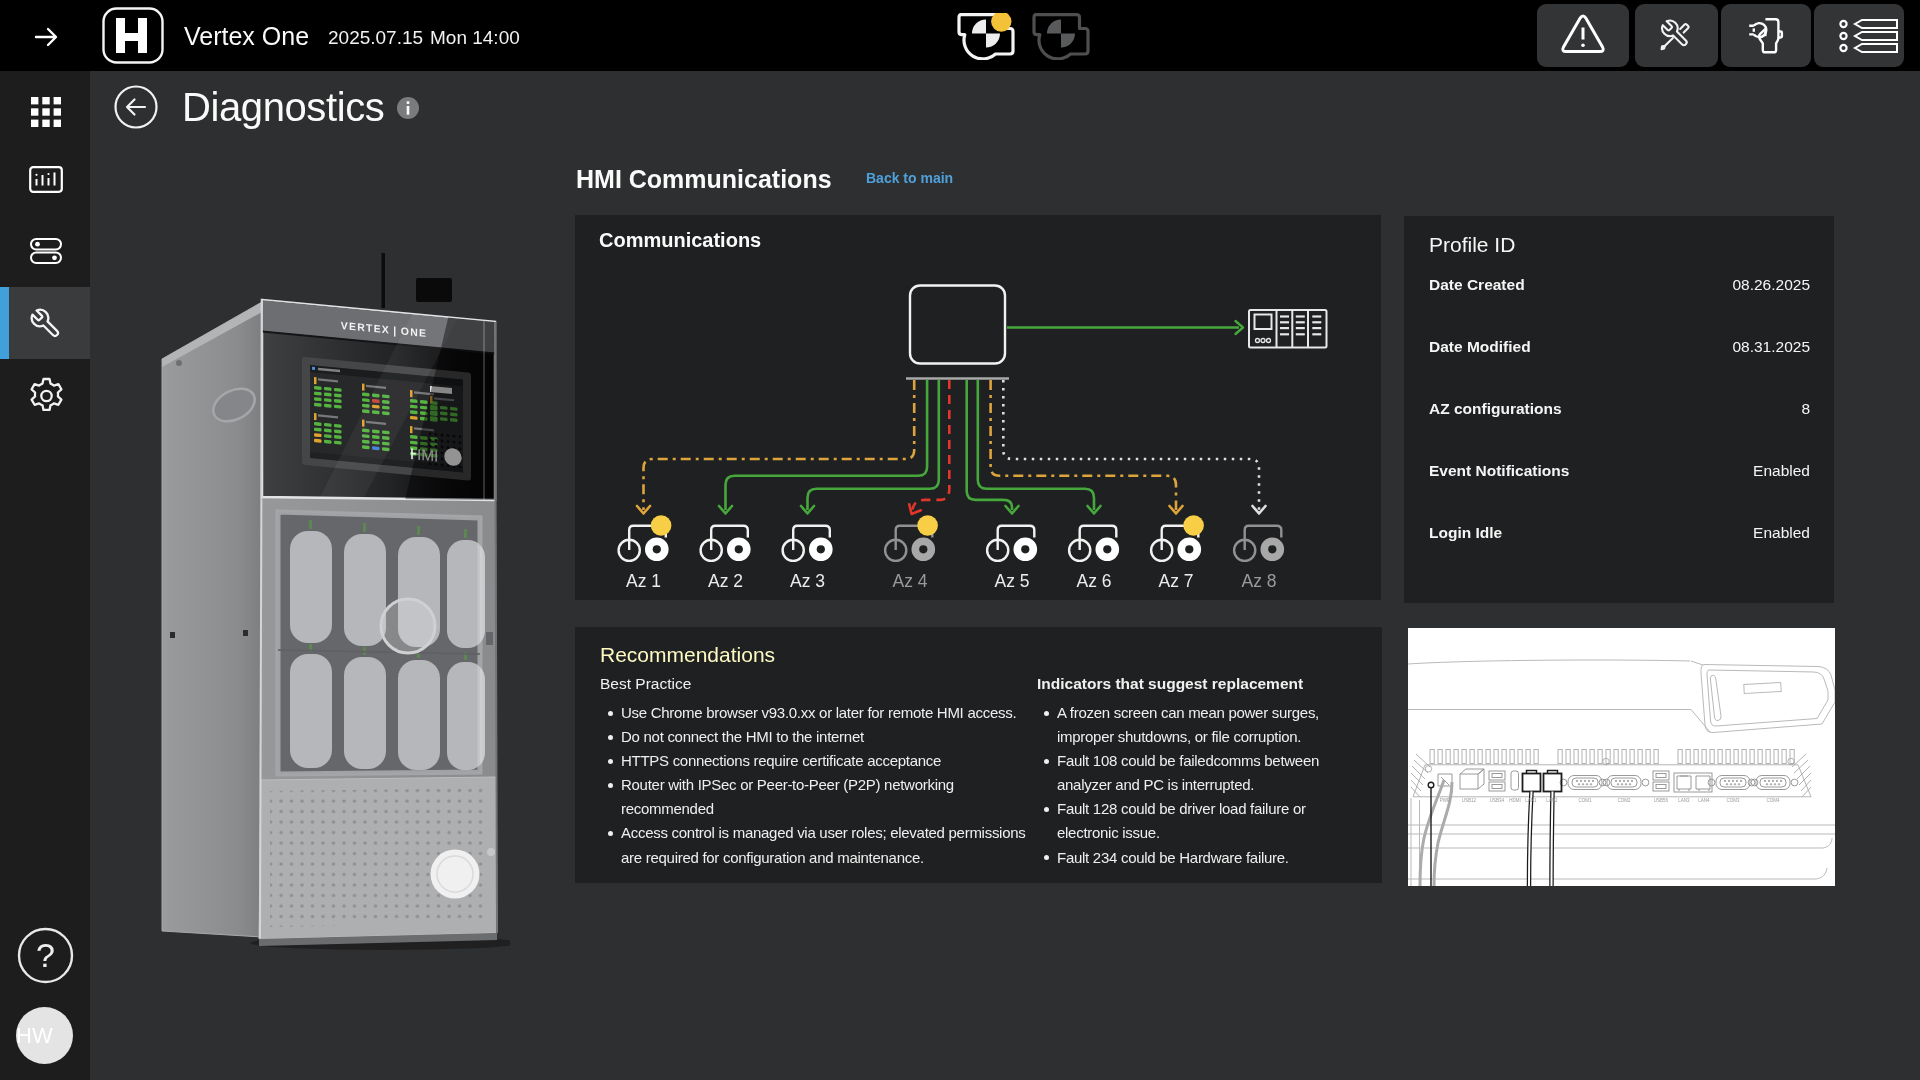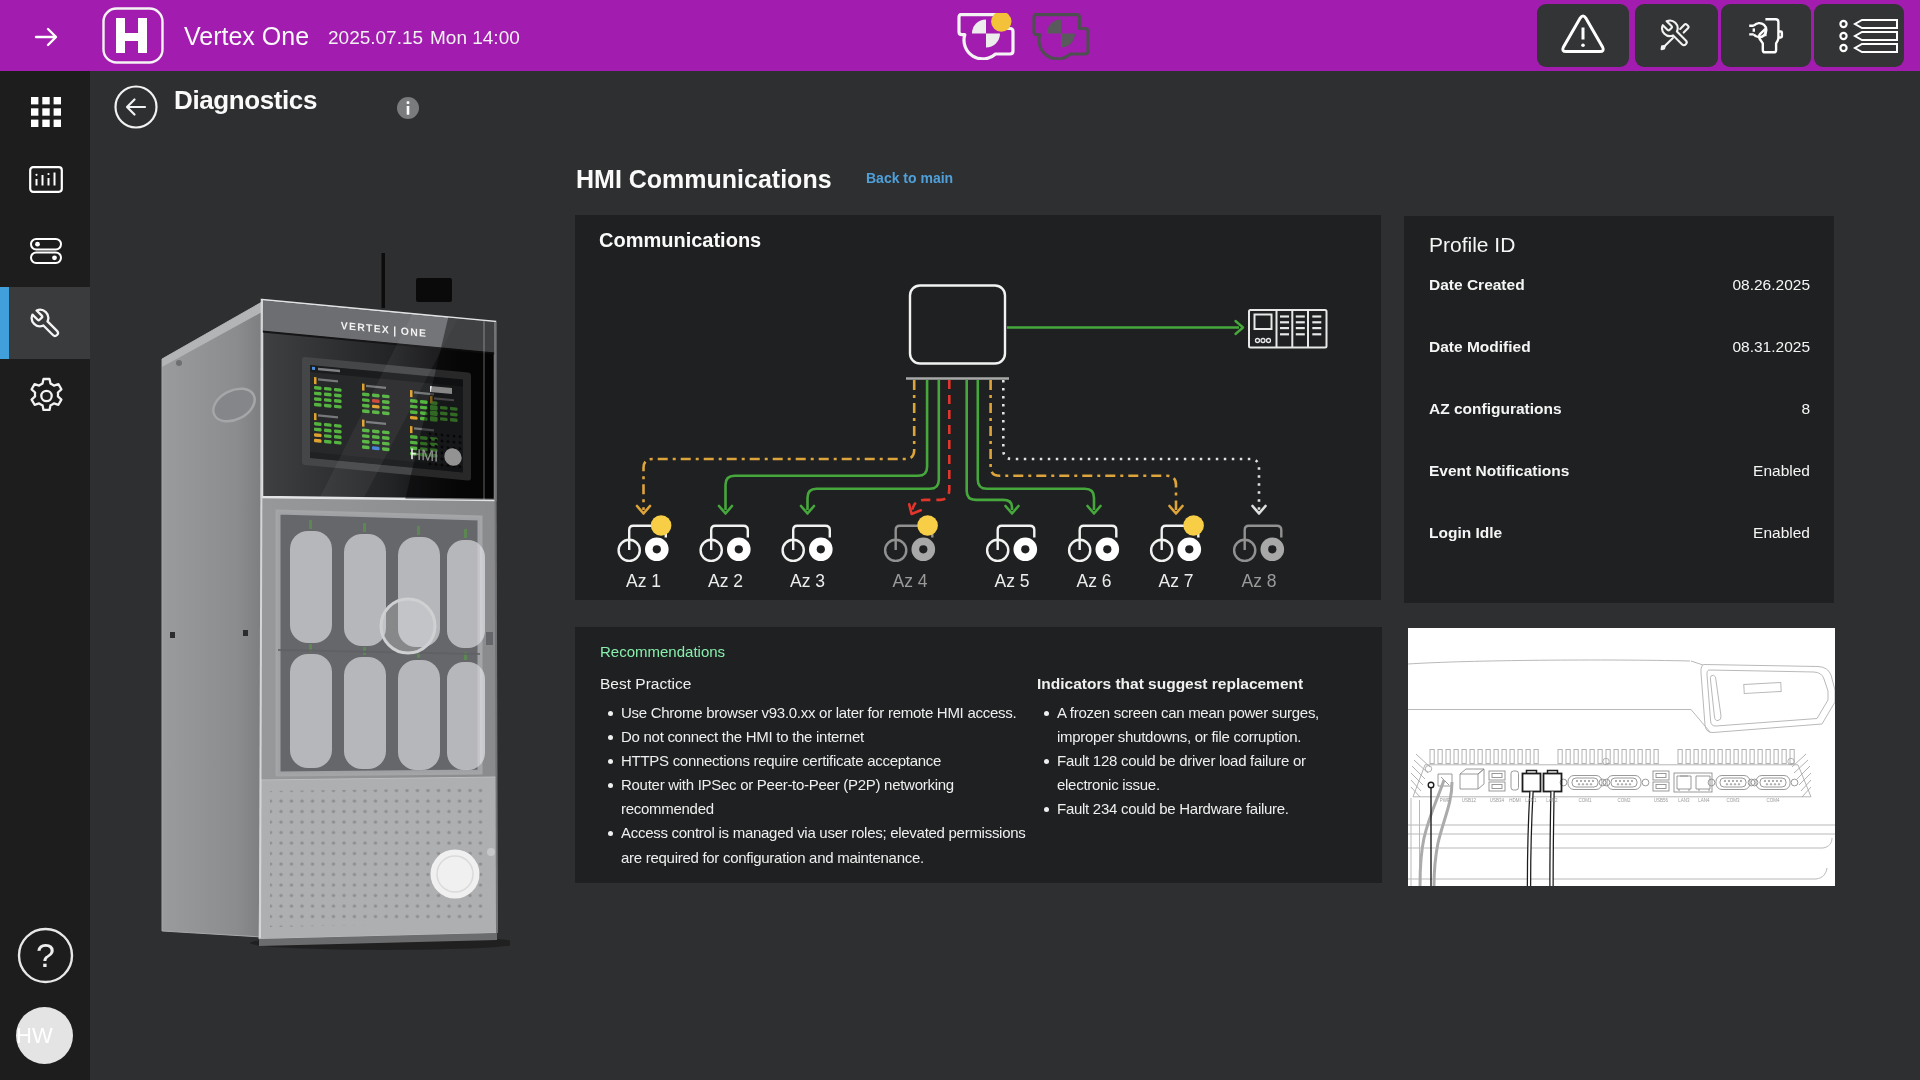--- a/index.html
+++ b/index.html
@@ -1,19 +1,19 @@
 <!DOCTYPE html>
 <html><head>
 <meta charset="utf-8">
 <style>
   * { margin:0; padding:0; box-sizing:border-box; }
   html,body { width:1920px; height:1080px; overflow:hidden; background:#2e2f30;
     font-family:"Liberation Sans", sans-serif; }
   .abs { position:absolute; }
-  #topbar { position:absolute; left:0; top:0; width:1920px; height:71px; background:#a21caf; }
+  #topbar { position:absolute; left:0; top:0; width:1920px; height:71px; background:#000000; }
   #sidebar { position:absolute; left:0; top:71px; width:90px; height:1009px; background:#1d1d1e; }
   #content { position:absolute; left:90px; top:71px; width:1830px; height:1009px; background:#2e2f30; }
   .panel { position:absolute; background:#1f2021; }
   .wt { color:#fafafa; }
   .bl { position:relative; padding-left:0; }
   .bl::before { content:""; position:absolute; left:-13px; top:9.5px; width:5px; height:5px; border-radius:50%; background:#efefef; }
 </style>
 </head>
 <body>
 
@@ -133,21 +133,21 @@
   <div class="abs" style="left:16px; top:936px; width:57px; height:57px; border-radius:50%; background:#e4e4e4;"></div>
   <div class="abs" style="left:16px; top:952px; width:47px; text-align:left; font-size:22px; color:#ffffff;">HW</div>
 </div>
 
 <div id="content">
 
   <svg class="abs" style="left:24px; top:14px;" width="44" height="44" viewBox="0 0 44 44">
     <circle cx="22" cy="22" r="20.5" fill="none" stroke="#f2f2f2" stroke-width="2.2"></circle>
     <path d="M31 22 H 13 M20.5 14.5 L13 22 L20.5 29.5" stroke="#f2f2f2" stroke-width="2.2" fill="none" stroke-linecap="round" stroke-linejoin="round"></path>
   </svg>
-  <div class="abs wt" style="left:84px; top:14px; font-size:26px; letter-spacing:-0.4px; font-weight:700;">Diagnostics</div>
+  <div class="abs wt" style="left:92px; top:14px; font-size:40px; letter-spacing:-0.4px; font-weight:400;">Diagnostics</div>
   <svg class="abs" style="left:307px; top:26px;" width="22" height="22" viewBox="0 0 22 22">
     <circle cx="11" cy="11" r="11" fill="#7a7b7c"></circle>
     <rect x="9.7" y="4.3" width="2.6" height="2.6" fill="#fff"></rect>
     <rect x="9.7" y="9" width="2.6" height="8.7" fill="#fff"></rect>
   </svg>
 
   <svg class="abs" style="left:60px; top:179px;" width="360" height="700" viewBox="0 0 360 700">
     <defs>
       <linearGradient id="gSide" x1="0" y1="0" x2="1" y2="0">
         <stop offset="0" stop-color="#9a9b9d"></stop>
@@ -418,32 +418,33 @@
     <div style="position:relative; height:62px;">
         <span style="position:absolute; left:0; top:0; font-size:15.5px; font-weight:700;">Event Notifications</span>
         <span style="position:absolute; right:0; top:0; font-size:15.5px;">Enabled</span>
       </div>
     <div style="position:relative; height:62px;">
         <span style="position:absolute; left:0; top:0; font-size:15.5px; font-weight:700;">Login Idle</span>
         <span style="position:absolute; right:0; top:0; font-size:15.5px;">Enabled</span>
       </div>
   </div>
 
-  <div class="abs" style="left:510px; top:572px; font-size:15px; color:#86efac;">Recommendations</div>
+  <div class="abs" style="left:510px; top:572px; font-size:21px; color:#fef9c3;">Recommendations</div>
   <div class="abs" style="left:510px; top:604px; font-size:15.5px; font-weight:400; color:#f0f0f0;">Best Practice</div>
   <div class="abs" style="left:947px; top:604px; font-size:15.5px; font-weight:700; color:#f0f0f0;text-align:center;">Indicators that suggest replacement</div>
   <div class="abs" style="left:531px; top:630px; width:470px; font-size:15px; letter-spacing:-0.28px; line-height:24.1px; color:#efefef;">
     <div class="bl">Use Chrome browser v93.0.xx or later for remote HMI access.</div>
     <div class="bl">Do not connect the HMI to the internet</div>
     <div class="bl">HTTPS connections require certificate acceptance</div>
     <div class="bl">Router with IPSec or Peer-to-Peer (P2P) networking<br>recommended</div>
     <div class="bl">Access control is managed via user roles; elevated permissions<br>are required for configuration and maintenance.</div>
   </div>
   <div class="abs" style="left:967px; top:630px; width:330px; font-size:15px; letter-spacing:-0.28px; line-height:24.1px; color:#efefef;">
     <div class="bl">A frozen screen can mean power surges,<br>improper shutdowns, or file corruption.</div>
+    <div class="bl">Fault 108 could be failedcomms between<br>analyzer and PC is interrupted.</div>
     <div class="bl">Fault 128 could be driver load failure or<br>electronic issue.</div>
     <div class="bl">Fault 234 could be Hardware failure.</div>
   </div>
 
   <svg class="abs" style="left:1318px; top:557px;" width="427" height="258" viewBox="0 0 427 258">
     <rect x="0" y="0" width="427" height="258" fill="#ffffff"></rect>
     <g fill="none" stroke="#b9b9b9" stroke-width="1">
       <path d="M0 36 C 60 32 200 31 282 33"></path>
       <path d="M0 81.5 H 283"></path>
       <path d="M296 36.5 L 410 38.5 Q 420 39 423 47 L 427 62 L 427 74 L 414 96 L 305 104.5 Q 298 105 297 97 L 293 45 Q 292.5 37 296 36.5 Z"></path>

